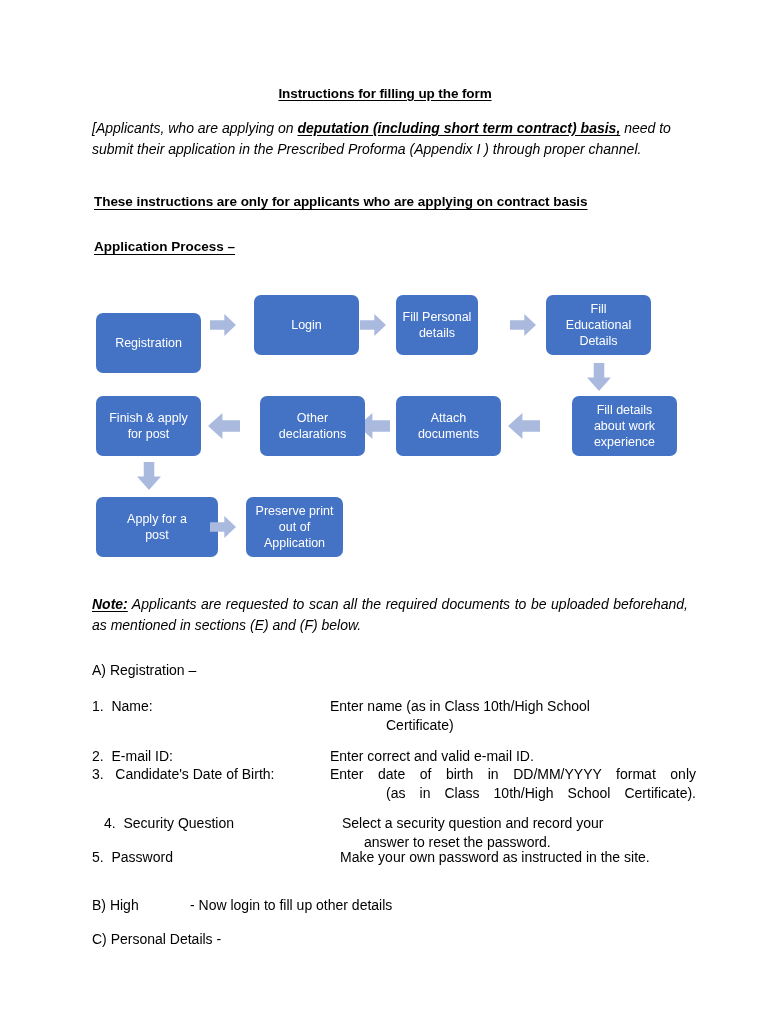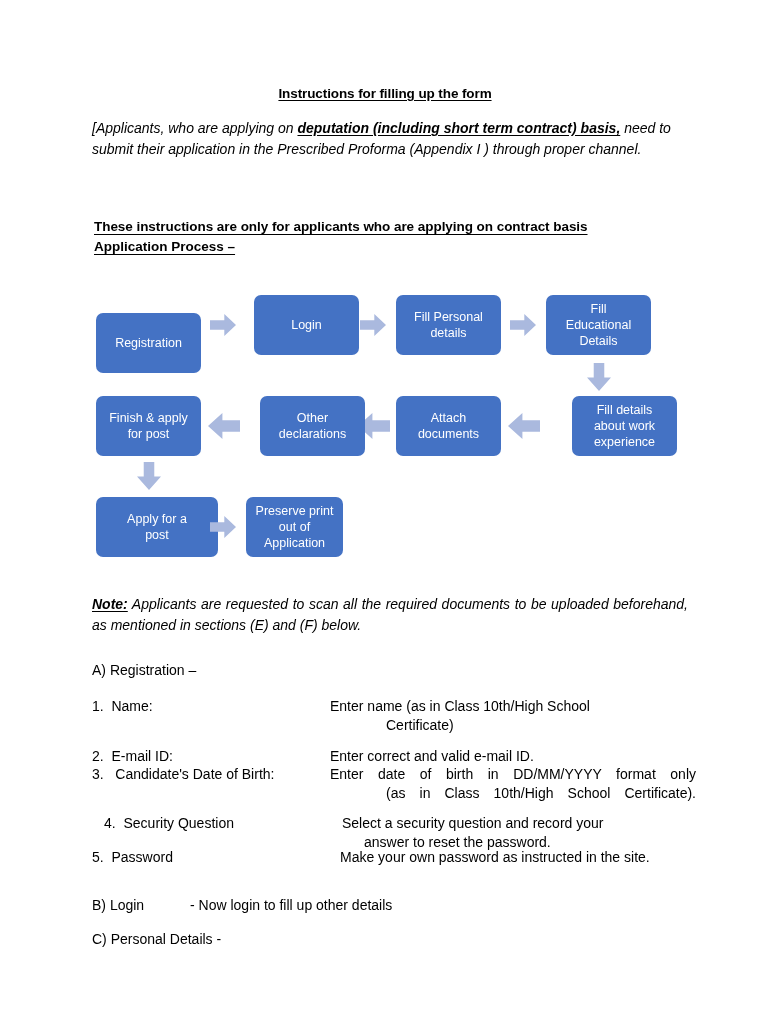--- a/index.html
+++ b/index.html
@@ -52,21 +52,21 @@
   .intro .bu {
     font-weight: bold;
     text-decoration: underline;
     text-underline-offset: 2px;
     font-style: italic;
   }
 
   .h-contract {
     position: absolute;
     left: 94px;
-    top: 219px;
+    top: 194px;
     font-size: 13.5px;
     font-weight: bold;
     text-decoration: underline;
     text-underline-offset: 2.5px;
     letter-spacing: -0.05px;
     text-align: right;
   }
 
   .h-process {
     position: absolute;
@@ -203,21 +203,21 @@
   <div class="h-process">Application Process –</div>
 
   <div class="flow">
 
     <div class="fbox" style="left:96px;  top:313px; width:105px; height:60px;">Registration</div>
     <div class="arrow arrow-right" style="left:210px; top:314px;"></div>
 
     <div class="fbox" style="left:246px; top:295px; width:105px; height:60px;margin-left:8px;">Login</div>
     <div class="arrow arrow-right" style="left:360px; top:314px;"></div>
 
-    <div class="fbox" style="left:396px; top:295px; width:105px; height:60px;">Fill Personal
+    <div class="fbox" style="left:396px; top:295px; width:82px; height:60px;">Fill Personal
 details</div>
     <div class="arrow arrow-right" style="left:510px; top:314px;"></div>
 
     <div class="fbox" style="left:546px; top:295px; width:105px; height:60px;">Fill
 Educational
 Details</div>
 
     <div class="arrow arrow-down" style="left:587px; top:363px;"></div>
 
     <div class="fbox" style="left:572px; top:396px; width:105px; height:60px;">Fill details
@@ -293,18 +293,18 @@
   <div class="item" style="left:92px; top:848px; width:604px; height:20px;">
     <div class="num">
       <span>5.</span>&nbsp;&nbsp;<span>Password</span>
     </div>
     <div class="desc">
       <span class="indent4">Make your own password as instructed in the site.</span>
     </div>
   </div>
 
   <div class="sec-b">
-    <span class="lbl">B) Login</span><span>- Now login to fill up other details</span>
+    <span class="lbl">B) High</span><span>- Now login to fill up other details</span>
   </div>
 
   <div class="sec-c">C) Personal Details -</div>
 
 </div>
 
 </body></html>

